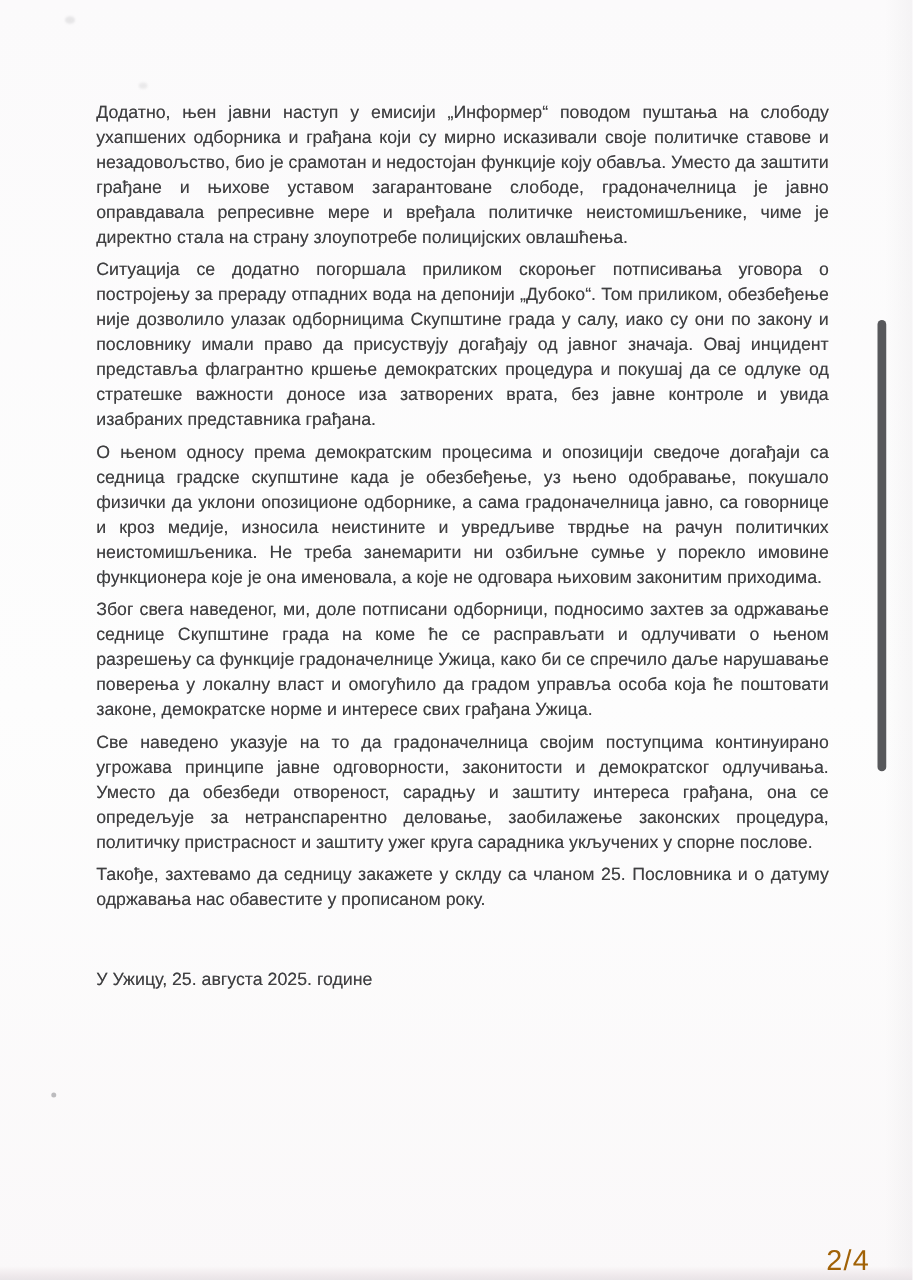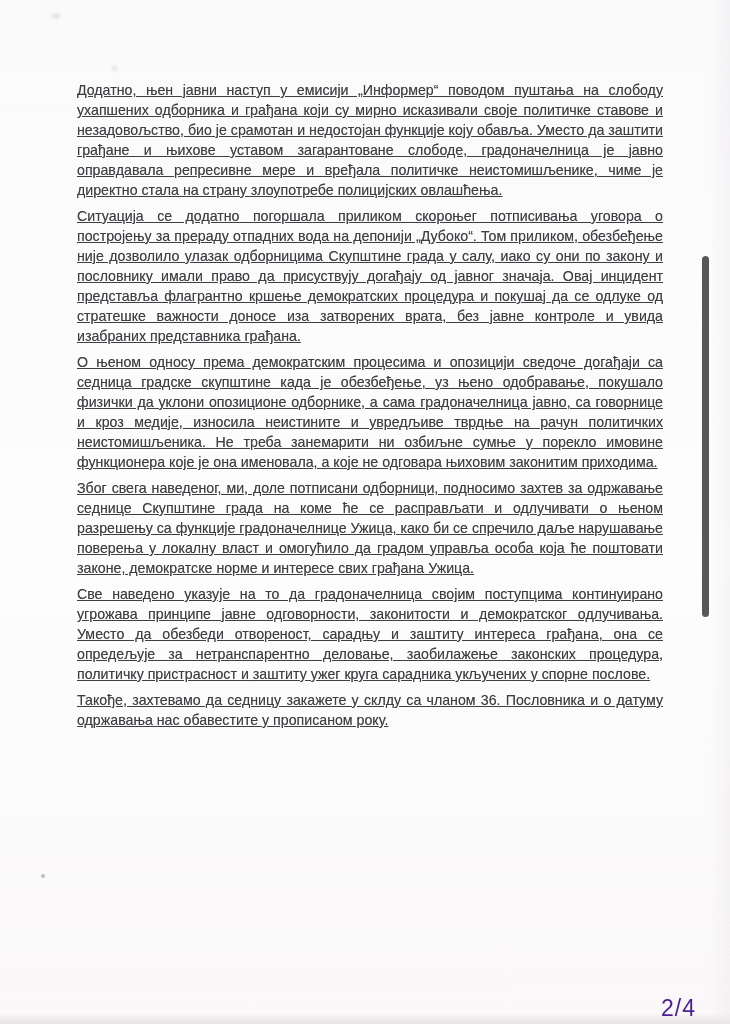--- a/index.html
+++ b/index.html
@@ -43,21 +43,20 @@
     width: 586px;
     color: #3f3f41;
     font-size: 14.2px;
     line-height: 20px;
     text-align: justify;
     text-align-last: left;
     text-shadow: 0 0 0.4px rgba(63,63,65,0.55);
   }
   .letter-body p {
     margin: 0 0 6px 0;
-    text-decoration: underline;
   }
   .date-line {
     margin-top: 44px;
     text-align: right;
     padding-right: 11px;
   }
   .scrollbar-thumb {
     position: absolute;
     left: 702px;
     top: 256px;
@@ -65,21 +64,21 @@
     height: 361px;
     border-radius: 4px;
     background: #57585b;
   }
   .page-indicator {
     position: absolute;
     left: 661px;
     top: 995px;
     font-size: 23px;
     letter-spacing: 1px;
-    color: #4c1d95;
+    color: #a16207;
   }
   .speck {
     position: absolute;
     border-radius: 50%;
     background: #8a8a8e;
     pointer-events: none;
   }
   .speck-1 { left: 41px;  top: 874px; width: 4px; height: 4px; opacity: 0.55; filter: blur(0.4px); }
   .speck-2 { left: 52px;  top: 13px;  width: 8px; height: 6px; opacity: 0.18; filter: blur(1px); }
   .speck-3 { left: 111px; top: 66px;  width: 7px; height: 5px; opacity: 0.15; filter: blur(1px); }
@@ -94,19 +93,20 @@
   <div class="speck speck-1"></div>
   <div class="speck speck-2"></div>
   <div class="speck speck-3"></div>
 
   <div class="letter-body">
     <p>Додатно, њен јавни наступ у емисији „Информер“ поводом пуштања на слободу ухапшених одборника и грађана који су мирно исказивали своје политичке ставове и незадовољство, био је срамотан и недостојан функције коју обавља. Уместо да заштити грађане и њихове уставом загарантоване слободе, градоначелница је јавно оправдавала репресивне мере и вређала политичке неистомишљенике, чиме је директно стала на страну злоупотребе полицијских овлашћења.</p>
     <p>Ситуација се додатно погоршала приликом скороњег потписивања уговора о постројењу за прераду отпадних вода на депонији „Дубоко“. Том приликом, обезбеђење није дозволило улазак одборницима Скупштине града у салу, иако су они по закону и пословнику имали право да присуствују догађају од јавног значаја. Овај инцидент представља флагрантно кршење демократских процедура и покушај да се одлуке од стратешке важности доносе иза затворених врата, без јавне контроле и увида изабраних представника грађана.</p>
     <p>О њеном односу према демократским процесима и опозицији сведоче догађаји са седница градске скупштине када је обезбеђење, уз њено одобравање, покушало физички да уклони опозиционе одборнике, а сама градоначелница јавно, са говорнице и кроз медије, износила неистините и увредљиве тврдње на рачун политичких неистомишљеника. Не треба занемарити ни озбиљне сумње у порекло имовине функционера које је она именовала, а које не одговара њиховим законитим приходима.</p>
     <p>Због свега наведеног, ми, доле потписани одборници, подносимо захтев за одржавање седнице Скупштине града на коме ће се расправљати и одлучивати о њеном разрешењу са функције градоначелнице Ужица, како би се спречило даље нарушавање поверења у локалну власт и омогућило да градом управља особа која ће поштовати законе, демократске норме и интересе свих грађана Ужица.</p>
     <p>Све наведено указује на то да градоначелница својим поступцима континуирано угрожава принципе јавне одговорности, законитости и демократског одлучивања. Уместо да обезбеди отвореност, сарадњу и заштиту интереса грађана, она се опредељује за нетранспарентно деловање, заобилажење законских процедура, политичку пристрасност и заштиту ужег круга сарадника укључених у спорне послове.</p>
-    <p>Такође, захтевамо да седницу закажете у склду са чланом 36. Пословника и о датуму одржавања нас обавестите у прописаном року.</p>
+    <p>Такође, захтевамо да седницу закажете у склду са чланом 25. Пословника и о датуму одржавања нас обавестите у прописаном року.</p>
+    <div class="date-line">У Ужицу, 25. августа 2025. године</div>
   </div>
 </div>
 
 <div class="scrollbar-thumb"></div>
 
 <div class="page-indicator">2/4</div>
 
 </body></html>

